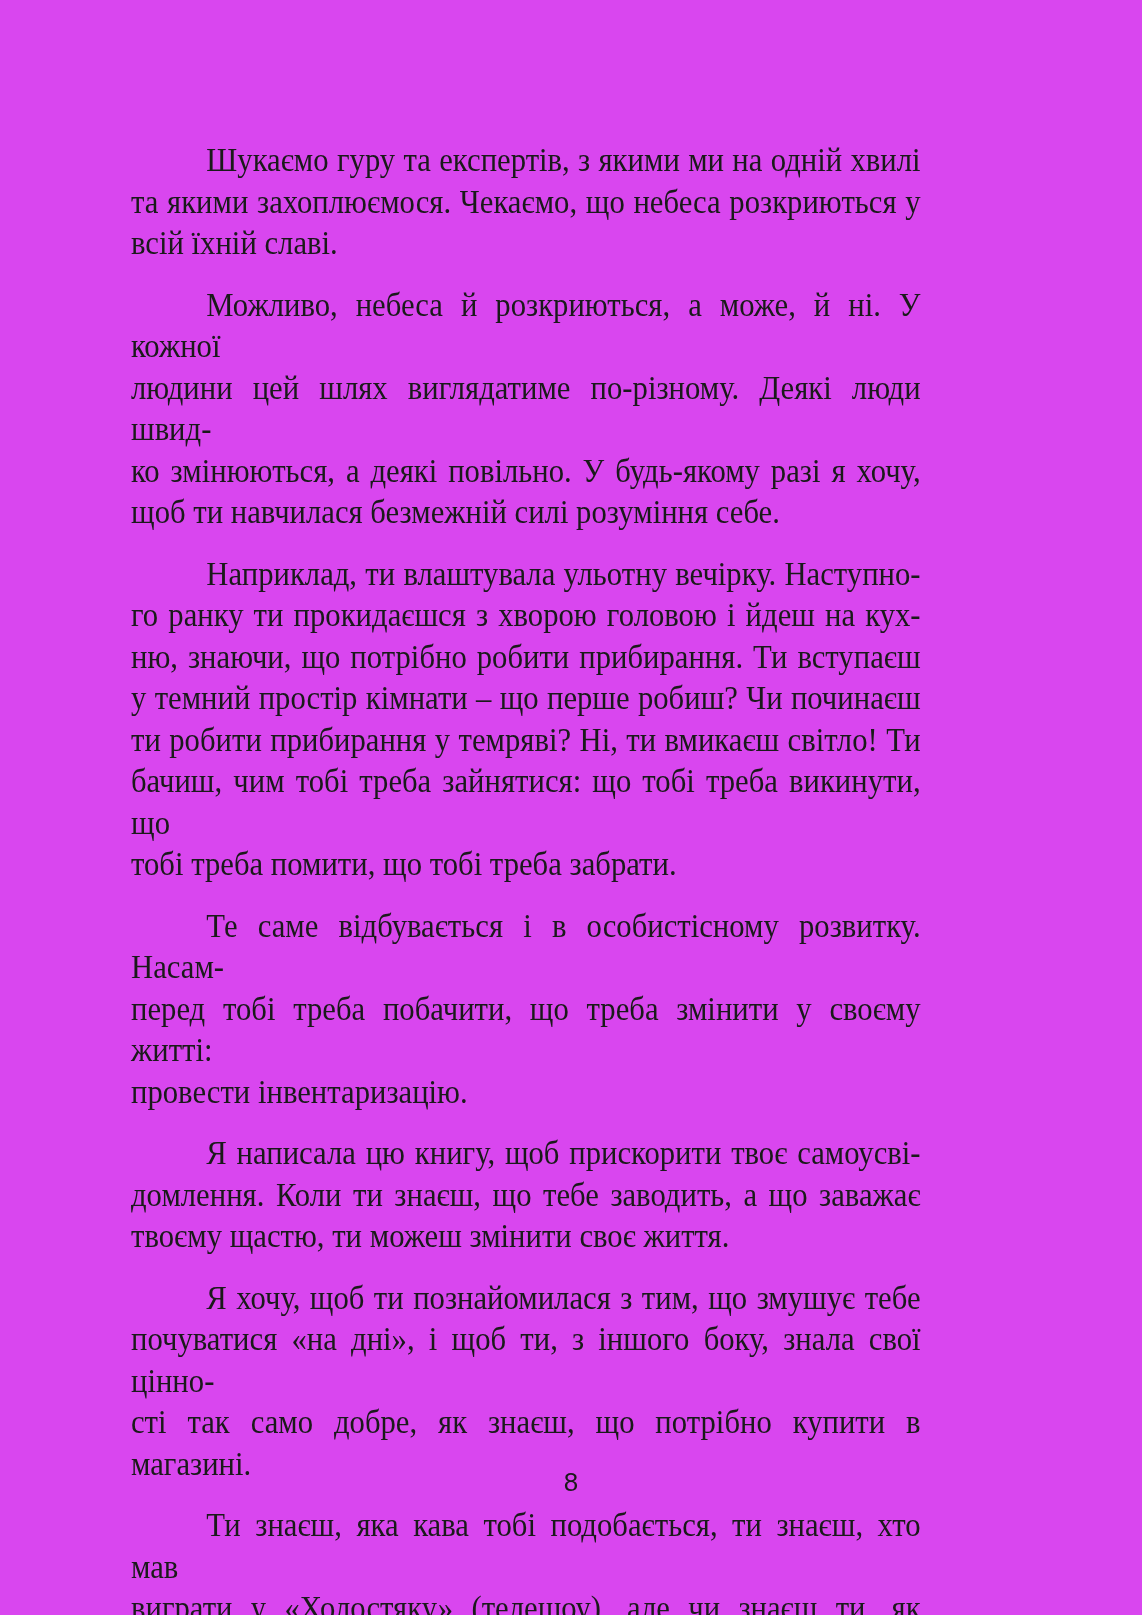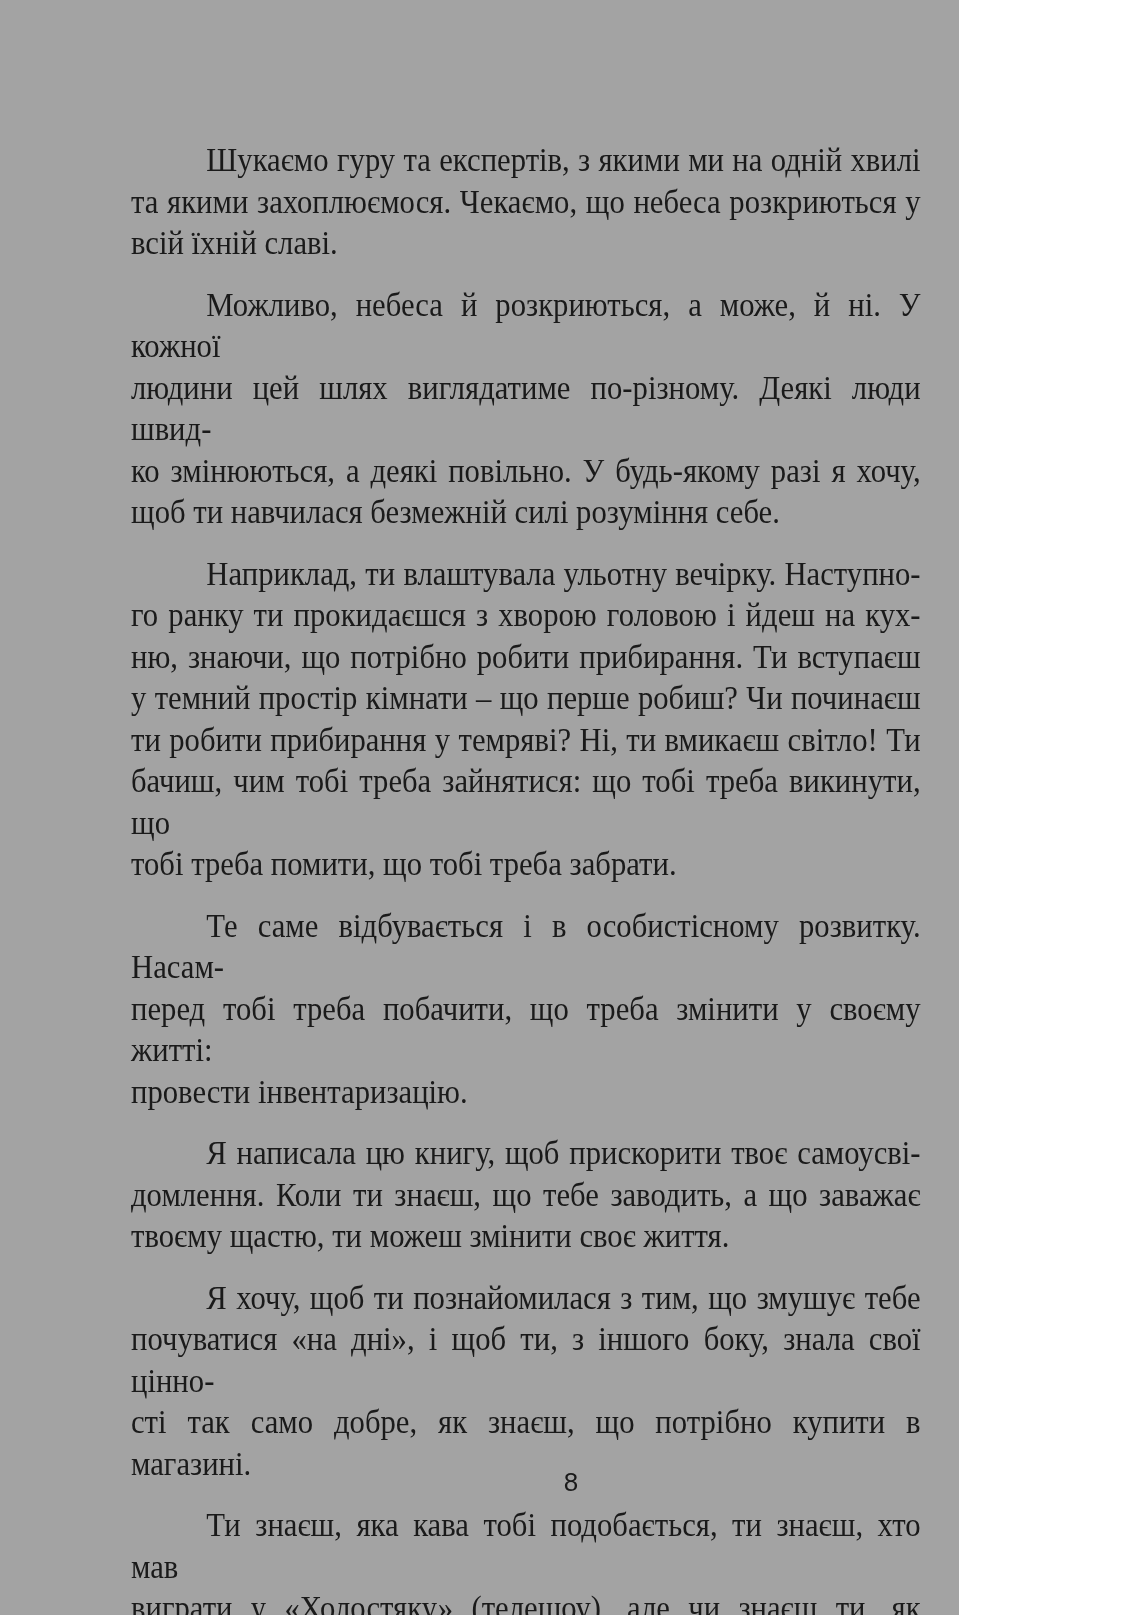--- a/index.html
+++ b/index.html
@@ -1,17 +1,17 @@
 <!DOCTYPE html>
 <html><head>
 <meta charset="utf-8">
 <style>
   html, body { margin:0; padding:0; background:#ffffff; }
   body { width:1142px; height:1615px; position:relative; overflow:hidden; }
-  .page { position:absolute; left:0; top:0; width:959px; height:1615px; background:#a3a3a3; }
+  .page { position:absolute; left:0; top:0; width:1142px; height:1615px; background:#d946ef; }
   .text {
     position:absolute; left:131px; top:140px; width:849px;
     font-family:"Liberation Serif", serif; font-size:33px; line-height:41.5px;
     color:#1a1a1a; transform:scaleX(0.93); transform-origin:left top;
   }
   .line { display:block; text-align:justify; text-align-last:justify; }
   .line.last { text-align-last:left; }
   .line.first { text-indent:81px; }
   .pnum {
     position:absolute; left:0; width:1142px; top:1467px; text-align:center;

